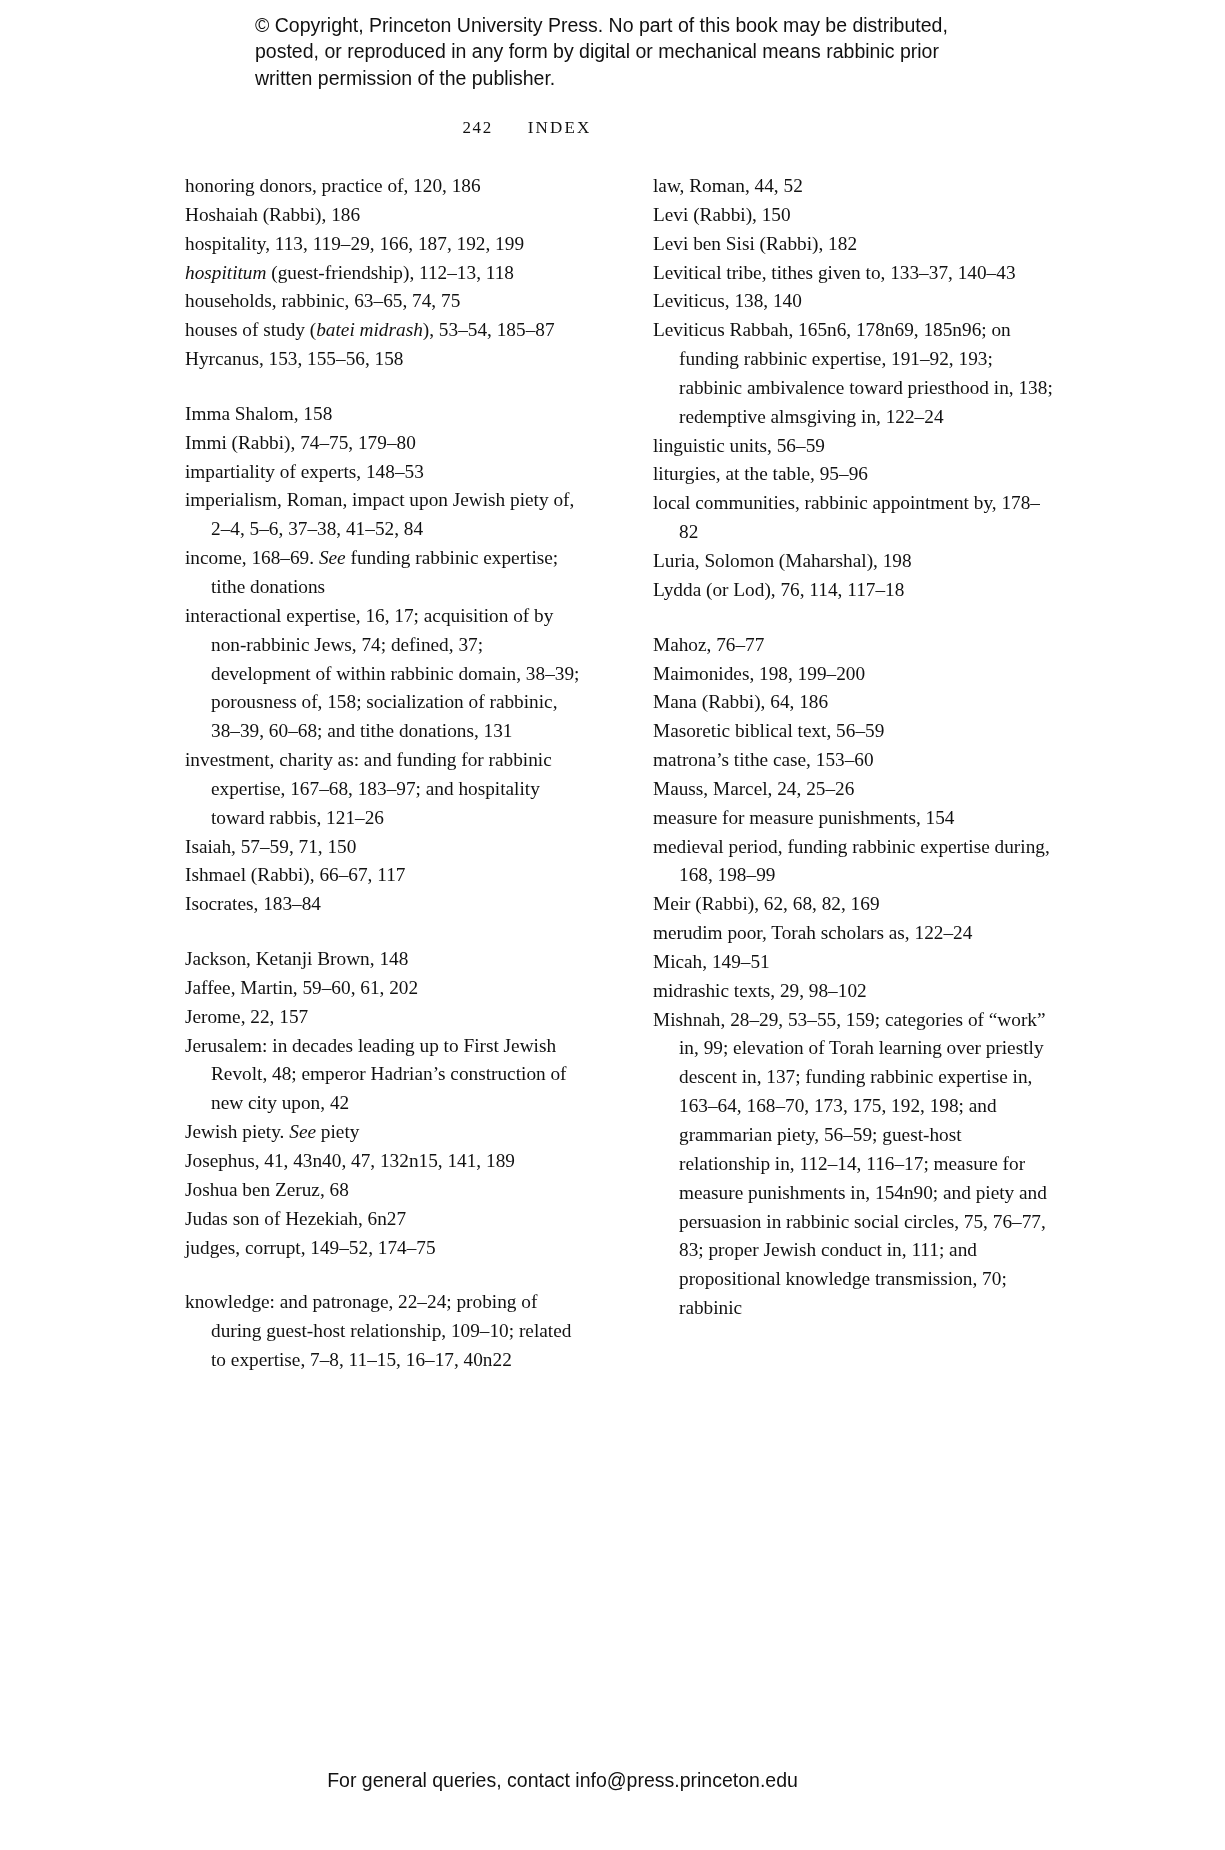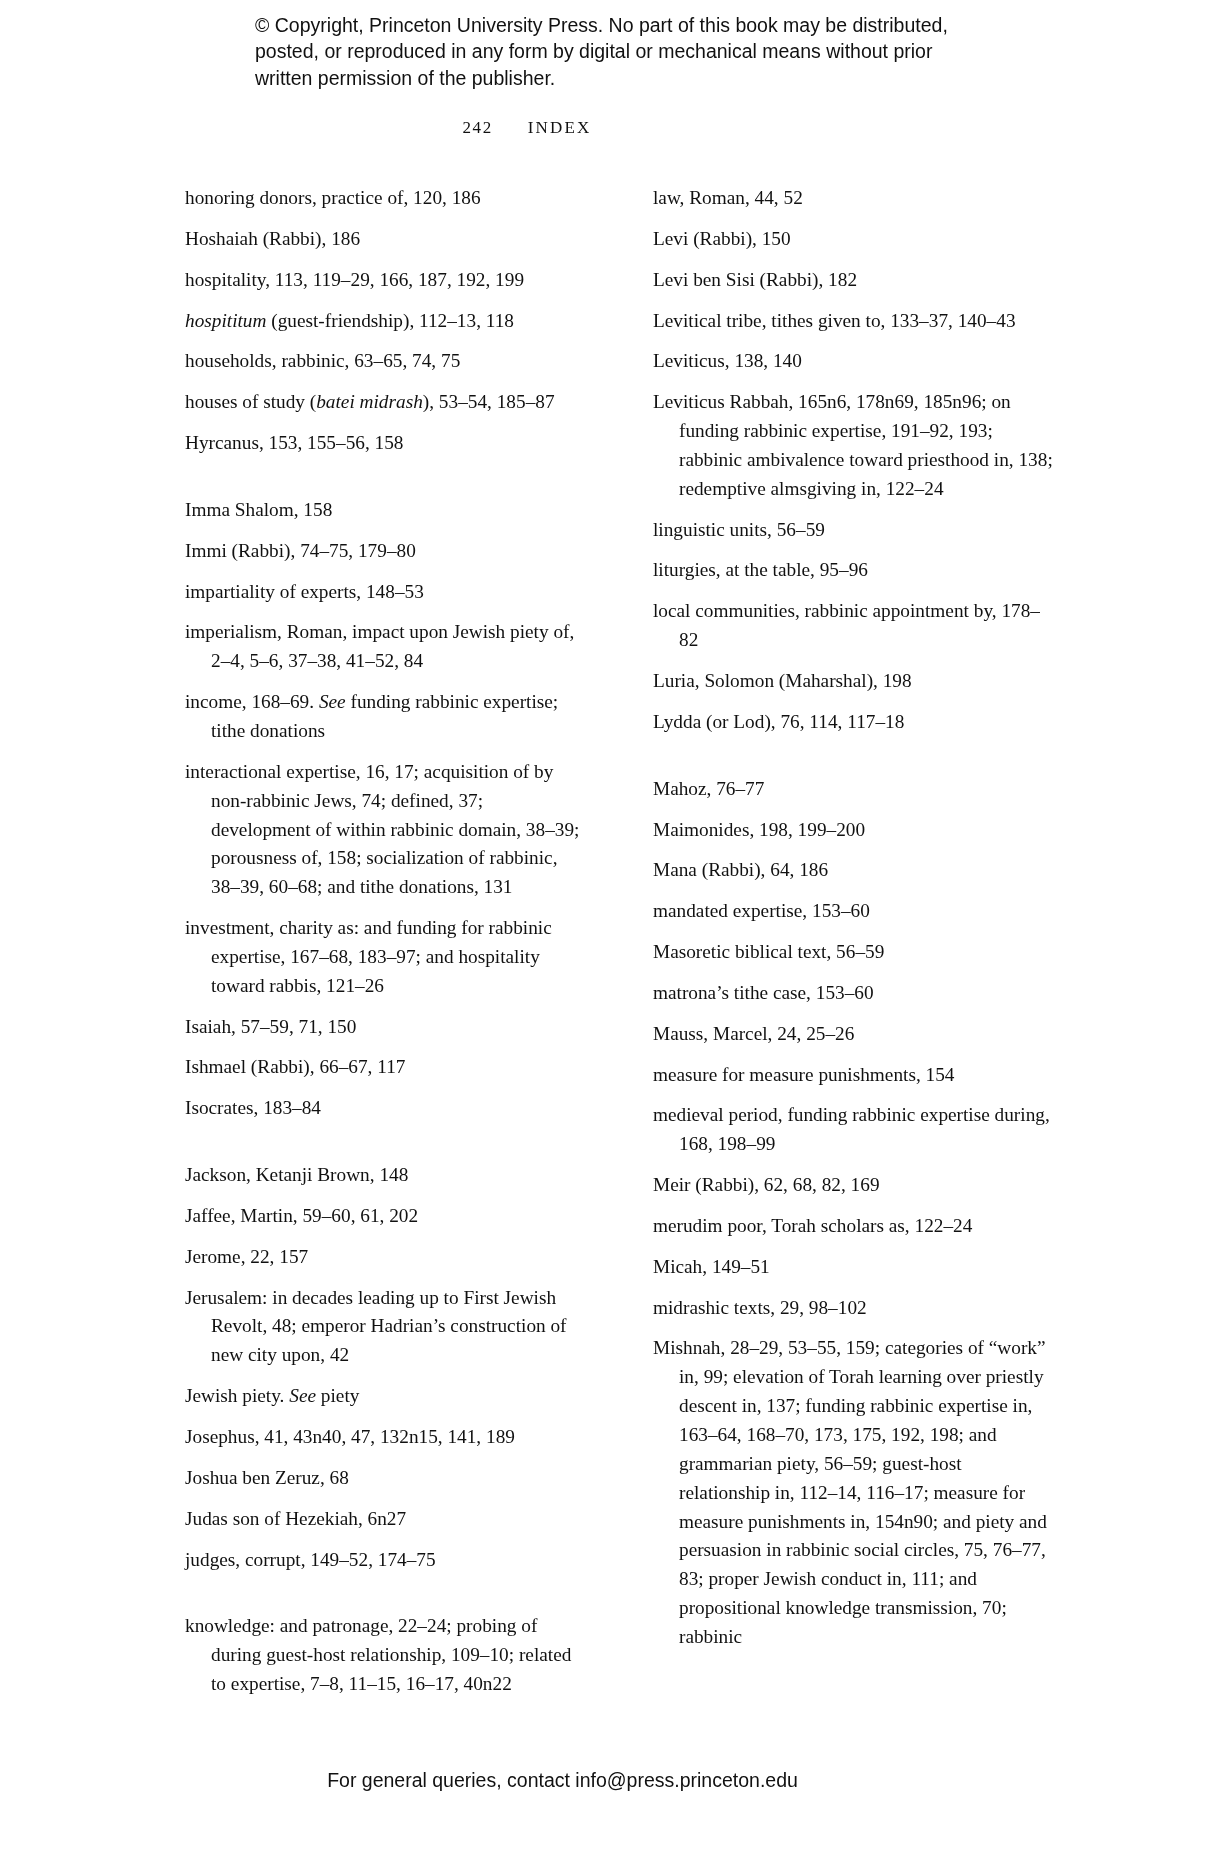--- a/index.html
+++ b/index.html
@@ -53,21 +53,21 @@
     width: 870px;
     display: flex;
     gap: 66px;
   }
   .col {
     width: 402px;
     font-size: 19.3px;
     line-height: 1.495;
   }
   .entry {
-    margin: 12px 0 0 0;
+    margin: 0 0 0 0;
     text-indent: 0;
     padding-left: 26px;
   }
   .entry .line1 {
     margin-left: -26px;
   }
   .gap {
     height: 26px;
   }
   em {
@@ -82,21 +82,21 @@
     font-family: "Liberation Sans", sans-serif;
     font-size: 19.5px;
     color: #111;
   }
 </style>
 </head>
 <body>
 
 <div class="page">
 
-  <div class="copyright">© Copyright, Princeton University Press. No part of this book may be distributed, posted, or reproduced in any form by digital or mechanical means without prior written permission of the publisher.</div>
+  <div class="copyright">© Copyright, Princeton University Press. No part of this book may be distributed, posted, or reproduced in any form by digital or mechanical means rabbinic prior written permission of the publisher.</div>
 
   <div class="running-head">
     <span class="folio">242</span>
     <span style="display:inline-block;width:22px"></span>
     <span>INDEX</span>
   </div>
 
   <div class="columns">
     <div class="col">
         <p class="entry"><span class="line1">honoring donors, practice of, 120, 186</span></p>
@@ -139,21 +139,20 @@
         <p class="entry"><span class="line1">Leviticus Rabbah, 165n6, 178n69, 185n96; on funding rabbinic expertise, 191–92, 193; rabbinic ambivalence toward priesthood in, 138; redemptive almsgiving in, 122–24</span></p>
         <p class="entry"><span class="line1">linguistic units, 56–59</span></p>
         <p class="entry"><span class="line1">liturgies, at the table, 95–96</span></p>
         <p class="entry"><span class="line1">local communities, rabbinic appointment by, 178–82</span></p>
         <p class="entry"><span class="line1">Luria, Solomon (Maharshal), 198</span></p>
         <p class="entry"><span class="line1">Lydda (or Lod), 76, 114, 117–18</span></p>
         <div class="gap"></div>
         <p class="entry"><span class="line1">Mahoz, 76–77</span></p>
         <p class="entry"><span class="line1">Maimonides, 198, 199–200</span></p>
         <p class="entry"><span class="line1">Mana (Rabbi), 64, 186</span></p>
-        <p class="entry"><span class="line1">mandated expertise, 153–60</span></p>
         <p class="entry"><span class="line1">Masoretic biblical text, 56–59</span></p>
         <p class="entry"><span class="line1">matrona’s tithe case, 153–60</span></p>
         <p class="entry"><span class="line1">Mauss, Marcel, 24, 25–26</span></p>
         <p class="entry"><span class="line1">measure for measure punishments, 154</span></p>
         <p class="entry"><span class="line1">medieval period, funding rabbinic expertise during, 168, 198–99</span></p>
         <p class="entry"><span class="line1">Meir (Rabbi), 62, 68, 82, 169</span></p>
         <p class="entry"><span class="line1">merudim poor, Torah scholars as, 122–24</span></p>
         <p class="entry"><span class="line1">Micah, 149–51</span></p>
         <p class="entry"><span class="line1">midrashic texts, 29, 98–102</span></p>
         <p class="entry"><span class="line1">Mishnah, 28–29, 53–55, 159; categories of “work” in, 99; elevation of Torah learning over priestly descent in, 137; funding rabbinic expertise in, 163–64, 168–70, 173, 175, 192, 198; and grammarian piety, 56–59; guest-host relationship in, 112–14, 116–17; measure for measure punishments in, 154n90; and piety and persuasion in rabbinic social circles, 75, 76–77, 83; proper Jewish conduct in, 111; and propositional knowledge transmission, 70; rabbinic</span></p>

